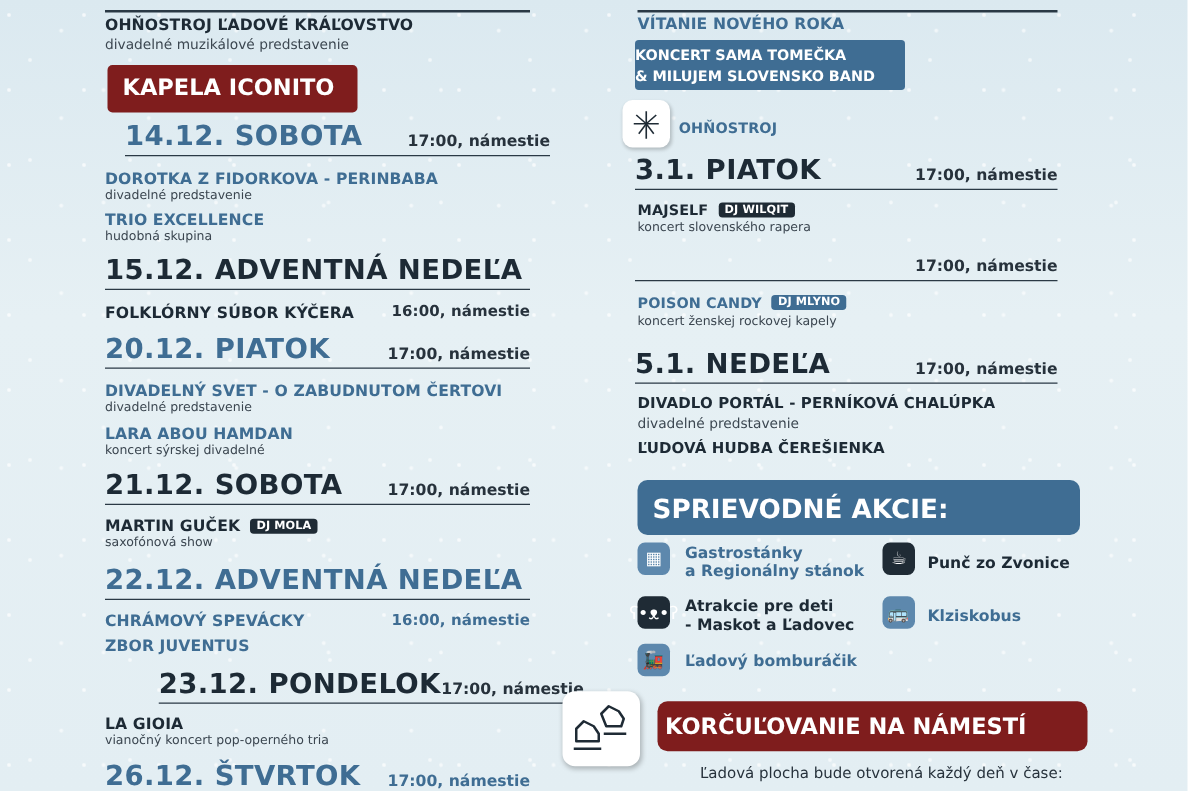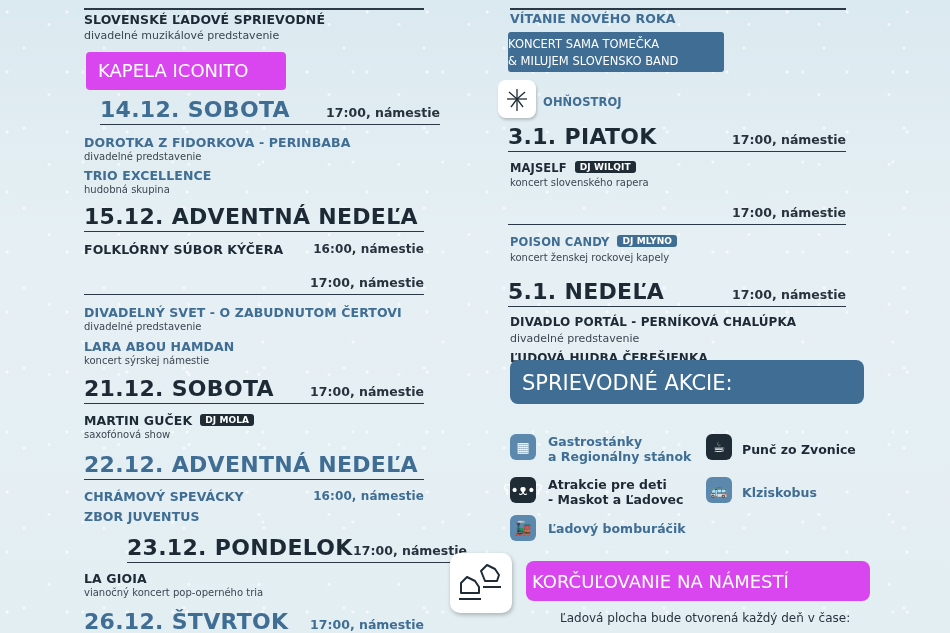--- a/index.html
+++ b/index.html
@@ -23,37 +23,37 @@
   .abs { position:absolute; }
   .navy { color:#1d2a35; }
   .blue { color:#3f6d93; }
   .sub { font-size:11px; color:#3b4650; font-family:"DejaVu Sans", sans-serif; }
   .act { font-weight:bold; font-size:12.5px; font-family:"DejaVu Sans", sans-serif; letter-spacing:.1px; white-space:nowrap; }
   .day-row { position:absolute; left:0; width:340px; height:28px; border-bottom:1.5px solid #2a3945; }
   .day-title { position:absolute; left:0; bottom:2px; font-weight:bold; font-size:22px; font-family:"DejaVu Sans", sans-serif; white-space:nowrap; letter-spacing:.3px; }
   .day-time { position:absolute; right:0; bottom:4px; font-size:12.5px; font-weight:bold; color:#27323c; white-space:nowrap; }
   .dj-tag { display:inline-block; background:#1f2b35; color:#fff; font-size:9px; font-weight:bold; padding:1px 5px; border-radius:3px; margin-left:8px; vertical-align:2px; }
   .dj-tag.blue-bg { background:#3f6d93; }
-  .dark-block { position:absolute; background:#d946ef; color:#fff; font-weight:normal; border-radius:4px; }
-  .blue-block { position:absolute; background:#3f6d93; color:#fff; font-weight:normal; border-radius:8px; }
+  .dark-block { position:absolute; background:#7f1d1d; color:#fff; font-weight:bold; border-radius:4px; }
+  .blue-block { position:absolute; background:#3f6d93; color:#fff; font-weight:bold; border-radius:8px; }
   .top-line { position:absolute; top:0; height:8px; border-bottom:2px solid #2a3945; }
   .icon-box { position:absolute; width:26px; height:26px; border-radius:6px; display:flex; align-items:center; justify-content:center; color:#fff; font-size:14px; }
   .icon-box.light { background:#5d88ad; }
   .icon-box.dark { background:#1f2b35; }
   .side-item { position:absolute; font-weight:bold; font-size:12.5px; line-height:15px; white-space:nowrap; }
 </style>
 </head>
 <body>
 
 <div class="bg-speckle"></div>
 
 <div class="col col-left">
   <div class="top-line" style="left:0;width:340px;"></div>
 
-  <div class="abs act navy" style="top:12px;left:0;">SLOVENSKÉ ĽADOVÉ SPRIEVODNÉ</div>
+  <div class="abs act navy" style="top:12px;left:0;">OHŇOSTROJ ĽADOVÉ KRÁĽOVSTVO</div>
   <div class="abs sub" style="top:29px;left:0;">divadelné muzikálové predstavenie</div>
 
   <div class="dark-block" style="top:52px;left:2px;width:200px;height:38px;">
     <span style="position:absolute;left:12px;top:8px;font-size:18px;">KAPELA ICONITO</span>
   </div>
 
   <div class="day-row" style="top:96px;margin-left:16px;">
     <span class="day-title blue">14.12. SOBOTA</span>
     <span class="day-time">17:00, námestie</span>
   </div>
@@ -62,26 +62,27 @@
   <div class="abs act blue" style="top:168px;left:0;">TRIO EXCELLENCE</div>
   <div class="abs sub" style="top:184px;left:0;font-size:10px;">hudobná skupina</div>
 
   <div class="day-row" style="top:203px;">
     <span class="day-title navy">15.12. ADVENTNÁ NEDEĽA</span>
   </div>
   <div class="abs act navy" style="top:242px;left:0;">FOLKLÓRNY SÚBOR KÝČERA</div>
   <div class="abs act" style="top:242px;right:0;color:#27323c;font-size:12px;">16:00, námestie</div>
 
   <div class="day-row" style="top:266px;">
+    <span class="day-title blue">20.12. PIATOK</span>
     <span class="day-time">17:00, námestie</span>
   </div>
   <div class="abs act blue" style="top:305px;left:0;">DIVADELNÝ SVET - O ZABUDNUTOM ČERTOVI</div>
   <div class="abs sub" style="top:321px;left:0;font-size:10px;">divadelné predstavenie</div>
   <div class="abs act blue" style="top:339px;left:0;">LARA ABOU HAMDAN</div>
-  <div class="abs sub" style="top:355px;left:0;font-size:10px;">koncert sýrskej námestie</div>
+  <div class="abs sub" style="top:355px;left:0;font-size:10px;">koncert sýrskej divadelné</div>
 
   <div class="day-row" style="top:375px;">
     <span class="day-title navy">21.12. SOBOTA</span>
     <span class="day-time">17:00, námestie</span>
   </div>
   <div class="abs act navy" style="top:413px;left:0;">
     <span>MARTIN GUČEK</span><span class="dj-tag">DJ MOLA</span>
   </div>
   <div class="abs sub" style="top:429px;left:0;font-size:10px;">saxofónová show</div>
 
@@ -149,21 +150,21 @@
   <div class="abs sub" style="top:252px;left:2px;font-size:10px;">koncert ženskej rockovej kapely</div>
 
   <div class="day-row" style="top:278px;width:338px;">
     <span class="day-title navy">5.1. NEDEĽA</span>
     <span class="day-time">17:00, námestie</span>
   </div>
   <div class="abs act navy" style="top:315px;left:2px;font-size:12px;text-align:right;">DIVADLO PORTÁL - PERNÍKOVÁ CHALÚPKA</div>
   <div class="abs sub" style="top:332px;left:2px;">divadelné predstavenie</div>
   <div class="abs act navy" style="top:351px;left:2px;font-size:12px;">ĽUDOVÁ HUDBA ČEREŠIENKA</div>
 
-  <div class="blue-block" style="top:360px;left:2px;width:354px;height:44px;">
+  <div class="blue-block" style="top:384px;left:2px;width:354px;height:44px;">
     <span style="position:absolute;left:12px;top:11px;font-size:21px;white-space:nowrap;">SPRIEVODNÉ AKCIE:</span>
   </div>
 
   <div class="icon-box light" style="top:434px;left:2px;">▦</div>
   <div class="side-item blue" style="top:434px;left:40px;">
     <div>Gastrostánky</div>
     <div>a Regionálny stánok</div>
   </div>
 
   <div class="icon-box dark" style="top:434px;left:198px;">☕</div>

